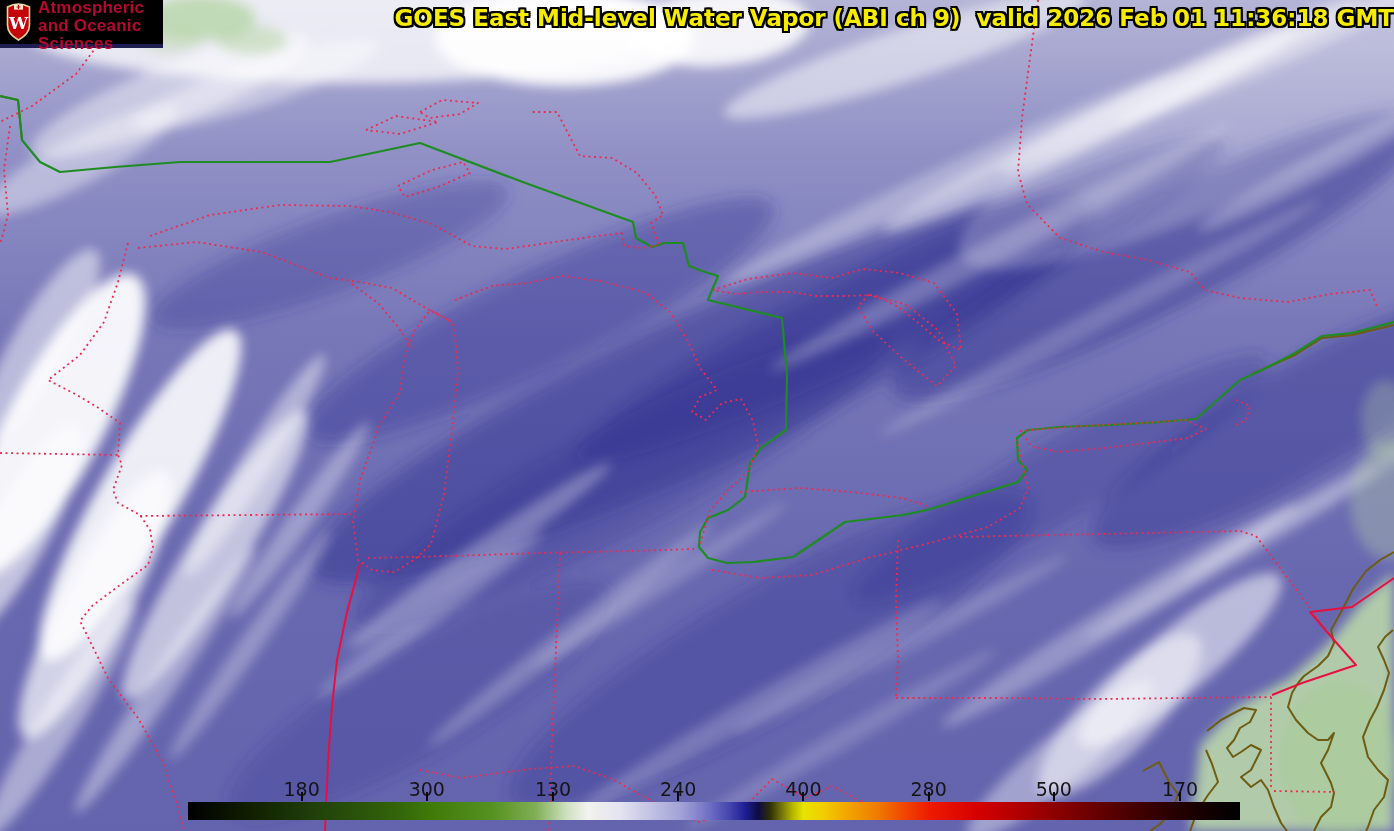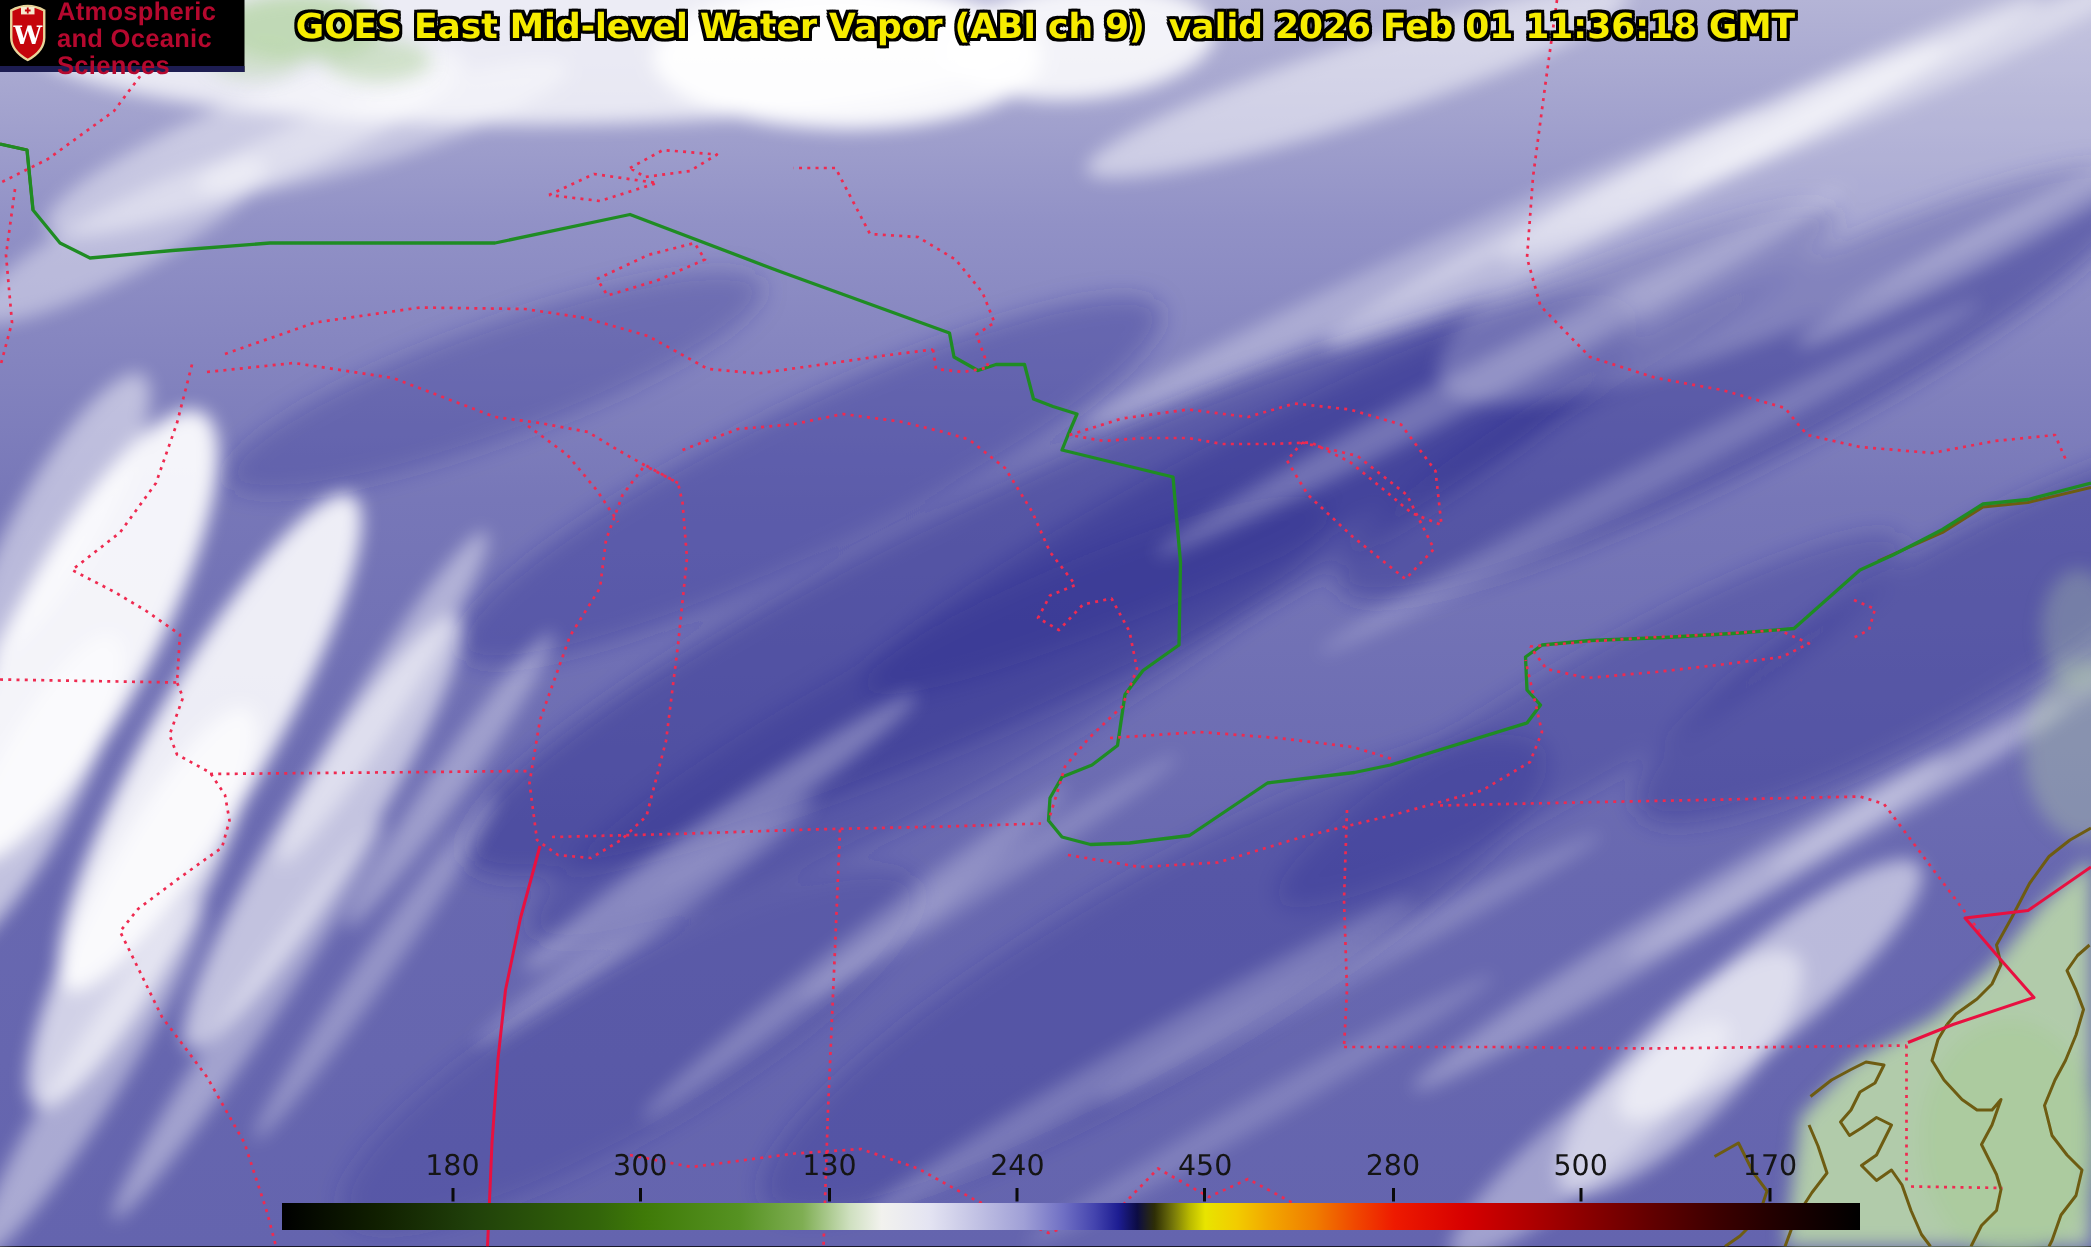--- a/index.html
+++ b/index.html
@@ -10,28 +10,28 @@
   
   .logo-box{position:absolute;left:0;top:0;width:163px;height:44px;background:#000;
     border-bottom:4px solid #1d1d52;display:flex;align-items:center;gap:6px;z-index:30;}
   .crest{margin-left:5px;flex:0 0 auto;}
   .logo-text{display:flex;flex-direction:column;line-height:1.05;
     font-family:"Liberation Sans",sans-serif;color:#b5082e;}
   .logo-dept{font-size:7px;font-weight:bold;color:#a10626;margin-bottom:1px;}
   .logo-l1,.logo-l2{font-size:17px;font-weight:bold;letter-spacing:.2px;}
 
   
-  .title{position:absolute;left:0;top:5px;width:100%;text-align:center;z-index:25;
+  .title{position:absolute;left:0;top:5px;width:100%;text-align:right;z-index:25;
     font:bold 23px "DejaVu Sans",sans-serif;color:#f6ec00;white-space:pre;
     text-shadow:-2px -2px 0 #000,2px -2px 0 #000,-2px 2px 0 #000,2px 2px 0 #000,
       -2px 0 0 #000,2px 0 0 #000,0 -2px 0 #000,0 2px 0 #000;}
 
   
   .cbar-wrap{position:absolute;left:188px;top:766px;width:1052px;height:56px;z-index:20;}
-  .cbar-label{position:absolute;top:0;transform:translateX(-50%);
+  .cbar-label{position:absolute;top:12px;transform:translateX(-50%);
     font:19px "DejaVu Sans",sans-serif;color:#151515;}
   .cbar-tick{position:absolute;top:26px;width:2px;height:9px;background:#0a0a0a;
     transform:translateX(-50%);}
   .cbar{position:absolute;left:0;top:36px;width:1052px;height:18px;
     background:linear-gradient(to right,
       #000000 0%,#101f00 6%,#20400a 12%,#33650a 20%,#3f7a08 23%,#569222 29%,
       #7fae53 33%,#cfe0c0 36%,#f2f2ee 38%,#e4e4f2 41%,#c2c2e4 44%,#a0a0d6 47%,
       #7070c4 49.5%,#4444ae 51.5%,#1d1d92 53%,#0c0c44 54.2%,#2e2e06 55.3%,
       #77790a 56.5%,#b8b800 57.5%,#e8e400 58.5%,#f2cc00 60.5%,#f2a800 62.5%,
       #f07c00 65.5%,#f04800 68%,#ee1a00 70.5%,#d60000 75%,#b00000 79%,
@@ -193,21 +193,21 @@
     </div>
   </div>
 
   <div class="title">GOES East Mid-level Water Vapor (ABI ch 9)  valid 2026 Feb 01 11:36:18 GMT</div>
 
   <div class="cbar-wrap">
     <span class="cbar-label" style="left:10.8%">180</span>
     <span class="cbar-label" style="left:22.7%">300</span>
     <span class="cbar-label" style="left:34.7%">130</span>
     <span class="cbar-label" style="left:46.6%">240</span>
-    <span class="cbar-label" style="left:58.5%">450</span>
+    <span class="cbar-label" style="left:58.5%">400</span>
     <span class="cbar-label" style="left:70.4%">280</span>
     <span class="cbar-label" style="left:82.3%">500</span>
     <span class="cbar-label" style="left:94.3%">170</span>
     <span class="cbar-tick" style="left:10.8%"></span>
     <span class="cbar-tick" style="left:22.7%"></span>
     <span class="cbar-tick" style="left:34.7%"></span>
     <span class="cbar-tick" style="left:46.6%"></span>
     <span class="cbar-tick" style="left:58.5%"></span>
     <span class="cbar-tick" style="left:70.4%"></span>
     <span class="cbar-tick" style="left:82.3%"></span>

